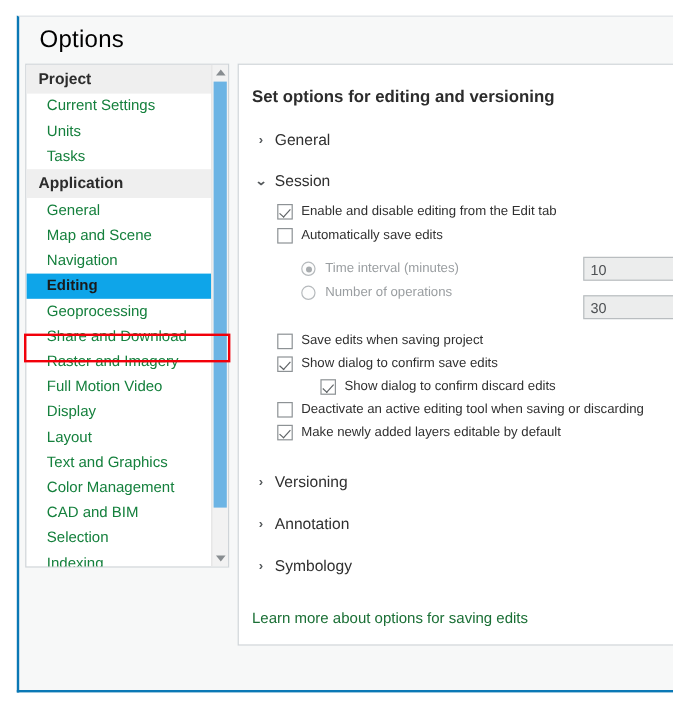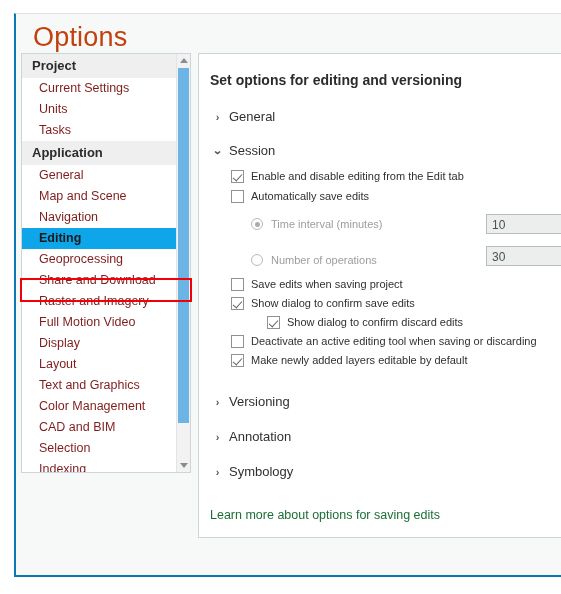--- a/index.html
+++ b/index.html
@@ -23,22 +23,22 @@
     border-left: 2px solid #0a78b5;
     border-bottom: 2px solid #0a78b5;
     border-top: 1px solid #dfe3e6;
     box-sizing: border-box;
   }
 
   #dialog-title {
     position: absolute;
     left: 17px;
     top: 8px;
-    font-size: 27px;
-    color: #c2410c;
+    font-size: 20px;
+    color: #000000;
     letter-spacing: 0.2px;
     white-space: nowrap;
   }
 
   
   #nav-panel {
     position: absolute;
     left: 5px;
     top: 39px;
     width: 170px;
@@ -55,21 +55,21 @@
     color: #2c2c2c;
     background: #efefef;
     padding: 4px 0 4px 10px;
     line-height: 16px;
     box-sizing: border-box;
     height: 24px;
   }
 
   .nav-item {
     font-size: 12.5px;
-    color: #7f1d1d;
+    color: #15803d;
     padding: 2px 0 2px 17px;
     line-height: 17px;
     height: 21px;
     box-sizing: border-box;
     white-space: nowrap;
   }
 
   .nav-item.selected {
     background: #0ea5e9;
     font-weight: bold;
@@ -321,21 +321,21 @@
       <span class="cbox"></span>
       <span>Automatically save edits</span>
     </div>
 
     <div class="opt-row disabled" style="left:52px; top:164px;">
       <span class="rbtn selected"></span>
       <span>Time interval (minutes)</span>
     </div>
     <div class="num-field" style="left:287px; top:160px;">10</div>
 
-    <div class="opt-row disabled" style="left:52px; top:200px;">
+    <div class="opt-row disabled" style="left:52px; top:184px;">
       <span class="rbtn"></span>
       <span>Number of operations</span>
     </div>
     <div class="num-field" style="left:287px; top:192px;">30</div>
 
     <div class="opt-row" style="left:32px; top:224px;">
       <span class="cbox"></span>
       <span>Save edits when saving project</span>
     </div>
 

